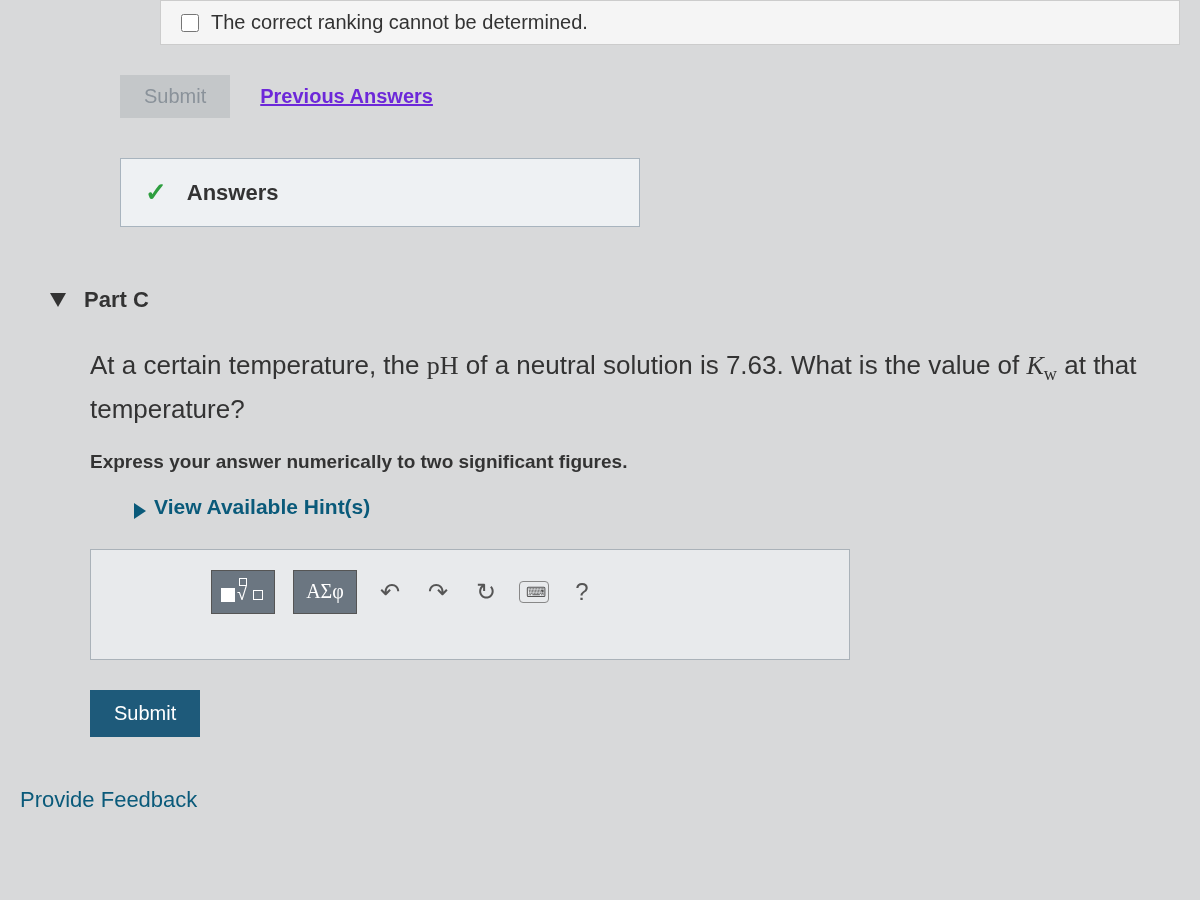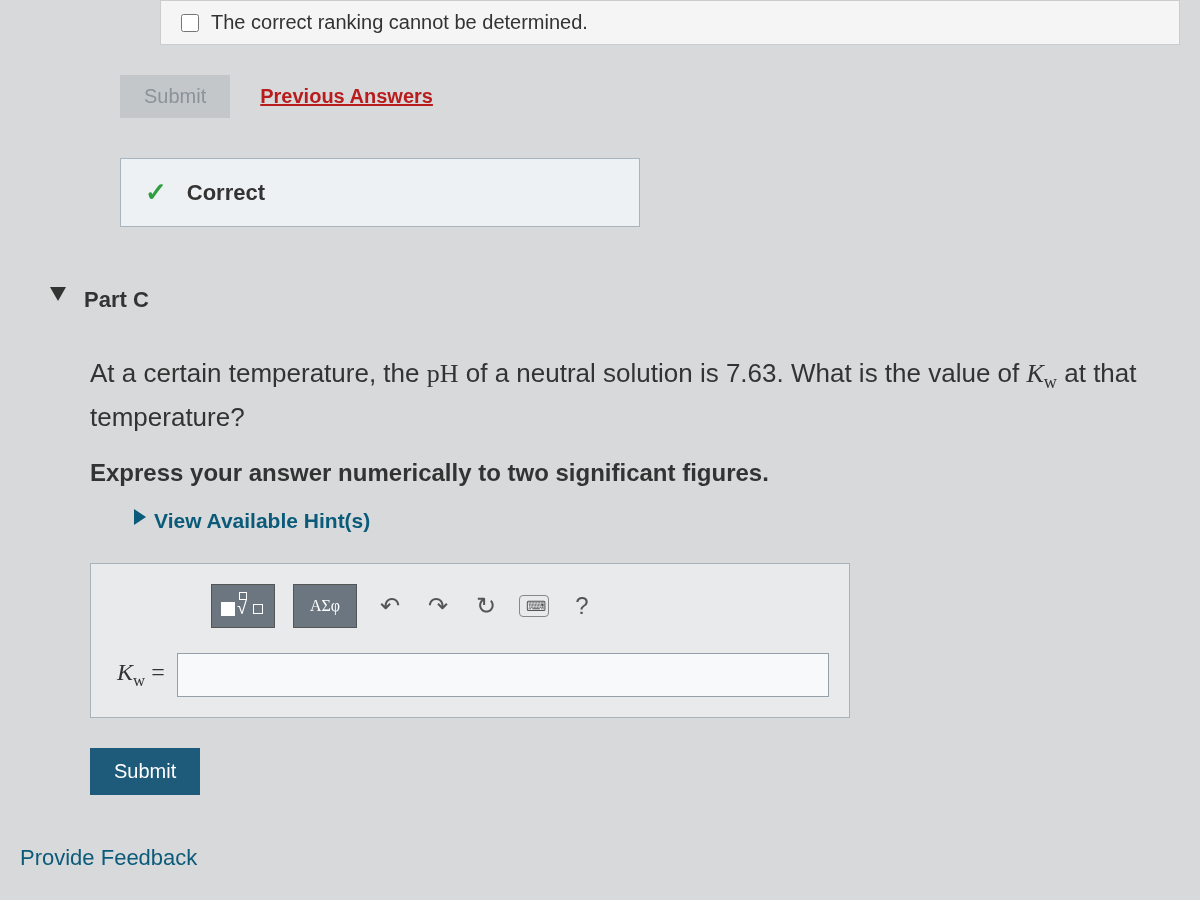--- a/index.html
+++ b/index.html
@@ -33,21 +33,21 @@
     }
     .submit-disabled {
       background: #c4c7c9;
       color: #8a929a;
       padding: 10px 24px;
       font-size: 20px;
       border: none;
       cursor: not-allowed;
     }
     .prev-answers {
-      color: #b91c1c;
+      color: #6d28d9;
       text-decoration: underline;
       font-weight: bold;
       cursor: pointer;
     }
     .correct-box {
       border: 1px solid #a8b4be;
       background: #eef1f3;
       margin-left: 100px;
       padding: 18px 24px;
       width: 520px;
@@ -58,24 +58,24 @@
       font-weight: bold;
       margin-bottom: 60px;
     }
     .check-icon {
       color: #2e9e3f;
       font-size: 26px;
       font-weight: bold;
     }
     .part-header {
       display: flex;
-      align-items: flex-start;
+      align-items: center;
       gap: 18px;
       margin-left: 30px;
-      margin-bottom: 40px;
+      margin-bottom: 32px;
       font-size: 22px;
       font-weight: bold;
     }
     .triangle-down {
       width: 0; height: 0;
       border-left: 8px solid transparent;
       border-right: 8px solid transparent;
       border-top: 14px solid #333;
     }
     .triangle-right {
@@ -92,32 +92,32 @@
       font-size: 26px;
       line-height: 1.6;
       margin-bottom: 20px;
     }
     .question-text .math { font-family: 'Times New Roman', serif; }
     .ksub { font-family: 'Times New Roman', serif; font-style: italic; }
     .ksub sub { font-style: normal; font-size: 0.7em; }
     .instruction {
       margin-left: 70px;
       font-weight: bold;
-      font-size: 24px;
+      font-size: 19px;
       margin-bottom: 22px;
     }
     .hints-link {
       margin-left: 70px;
       color: #0a5a7a;
       font-weight: bold;
       font-size: 21px;
       margin-bottom: 30px;
       cursor: pointer;
       display: flex;
-      align-items: flex-start;
+      align-items: flex-end;
       padding-left: 44px;
     }
     .input-panel {
       margin-left: 70px;
       border: 1px solid #aab2b9;
       background: #e8eaec;
       width: 760px;
       padding: 20px;
       margin-bottom: 30px;
     }
@@ -133,21 +133,21 @@
       color: #fff;
       border: 1px solid #555;
       height: 44px;
       display: flex;
       align-items: center;
       justify-content: center;
       cursor: pointer;
       font-size: 18px;
     }
     .tool-btn.template { width: 64px; padding: 0 6px; }
-    .tool-btn.greek { width: 64px; font-family: 'Times New Roman', serif; font-size: 16px; }
+    .tool-btn.greek { width: 64px; font-family: 'Times New Roman', serif; font-size: 20px; }
     .tool-icon {
       color: #555;
       font-size: 24px;
       cursor: pointer;
       width: 30px;
       text-align: center;
     }
     .tool-icon.keyboard {
       border: 1px solid #888;
       border-radius: 4px;
@@ -214,21 +214,21 @@
 
 
 <div class="submit-row">
   <button class="submit-disabled">Submit</button>
   <a class="prev-answers">Previous Answers</a>
 </div>
 
 
 <div class="correct-box">
   <span class="check-icon">✓</span>
-  <span>Correct</span>
+  <span>Answers</span>
 </div>
 
 
 <div class="part-header">
   <span class="triangle-down"></span>
   <span>Part C</span>
 </div>
 
 
 <div class="question-text">
@@ -253,24 +253,20 @@
         <span class="temp-rootbox"></span>
       </div>
     </div>
     <div class="tool-btn greek">ΑΣφ</div>
     <span class="tool-icon">↶</span>
     <span class="tool-icon">↷</span>
     <span class="tool-icon">↻</span>
     <span class="tool-icon keyboard">⌨</span>
     <span class="tool-icon">?</span>
   </div>
-  <div class="answer-row">
-    <span class="answer-label"><span>K</span><sub>w</sub><span style="font-style:normal"> =</span></span>
-    <input type="text" class="answer-input" style="">
-  </div>
 </div>
 
 <button class="submit-active">Submit</button>
 
 <div class="feedback-link">Provide Feedback</div>
 
 
 
 
 </body></html>

